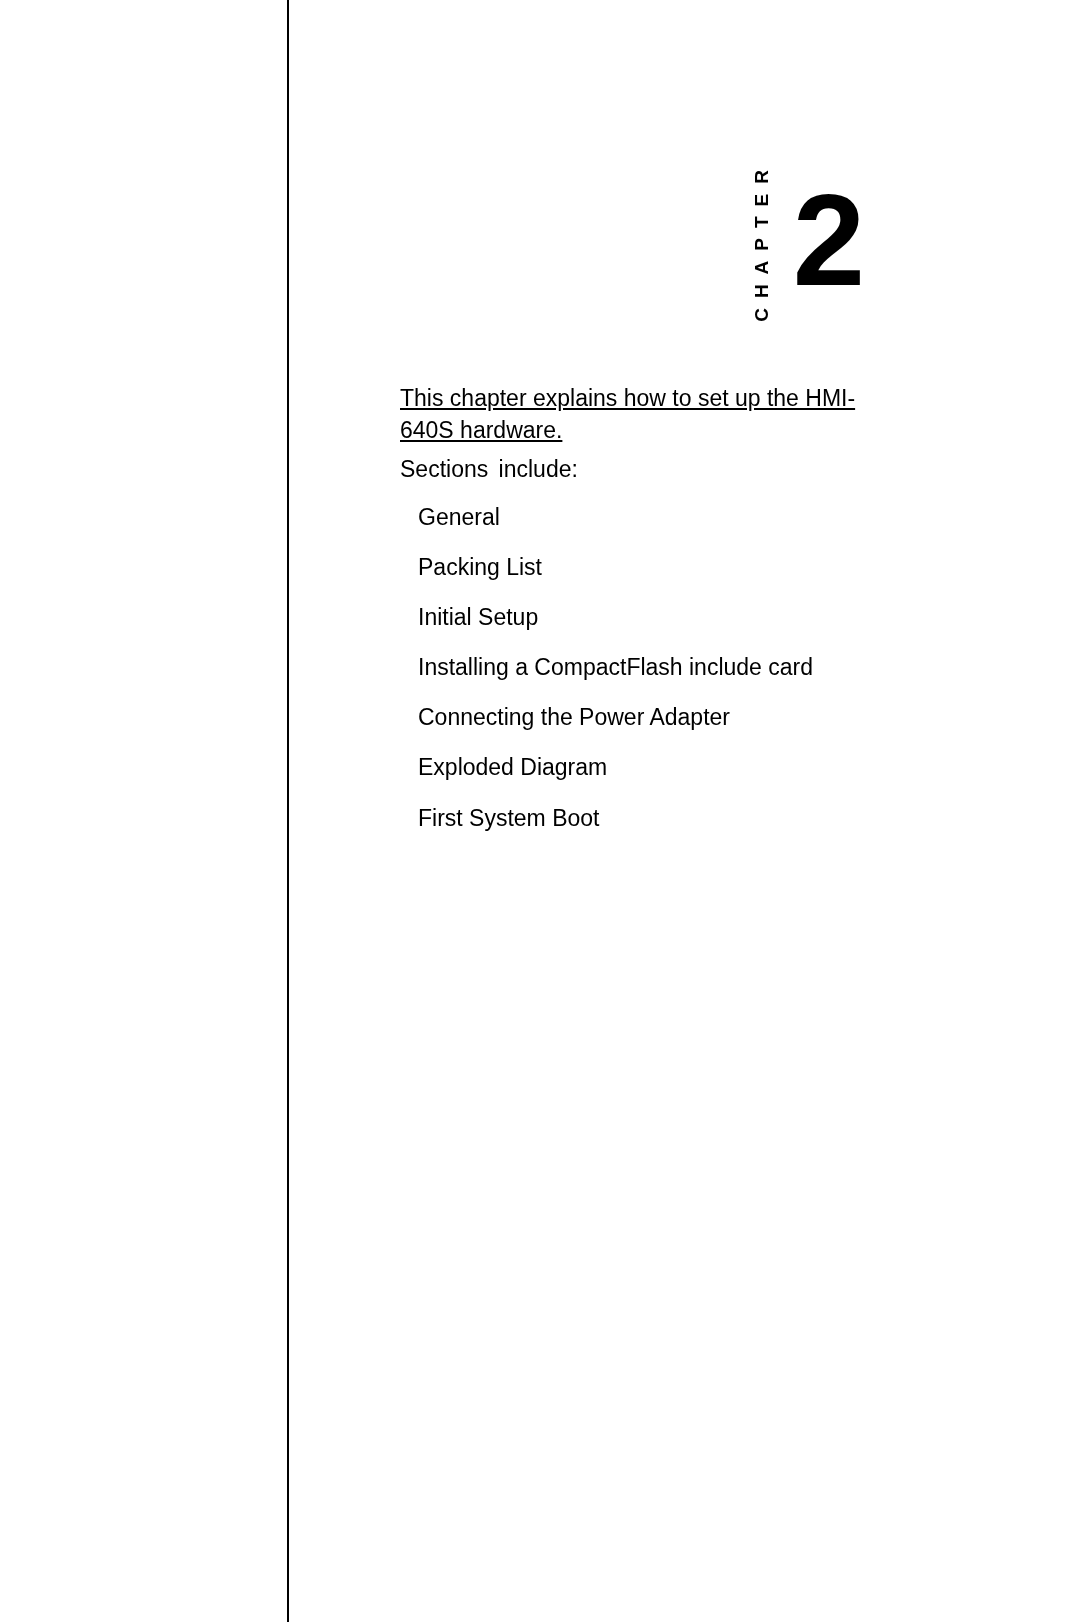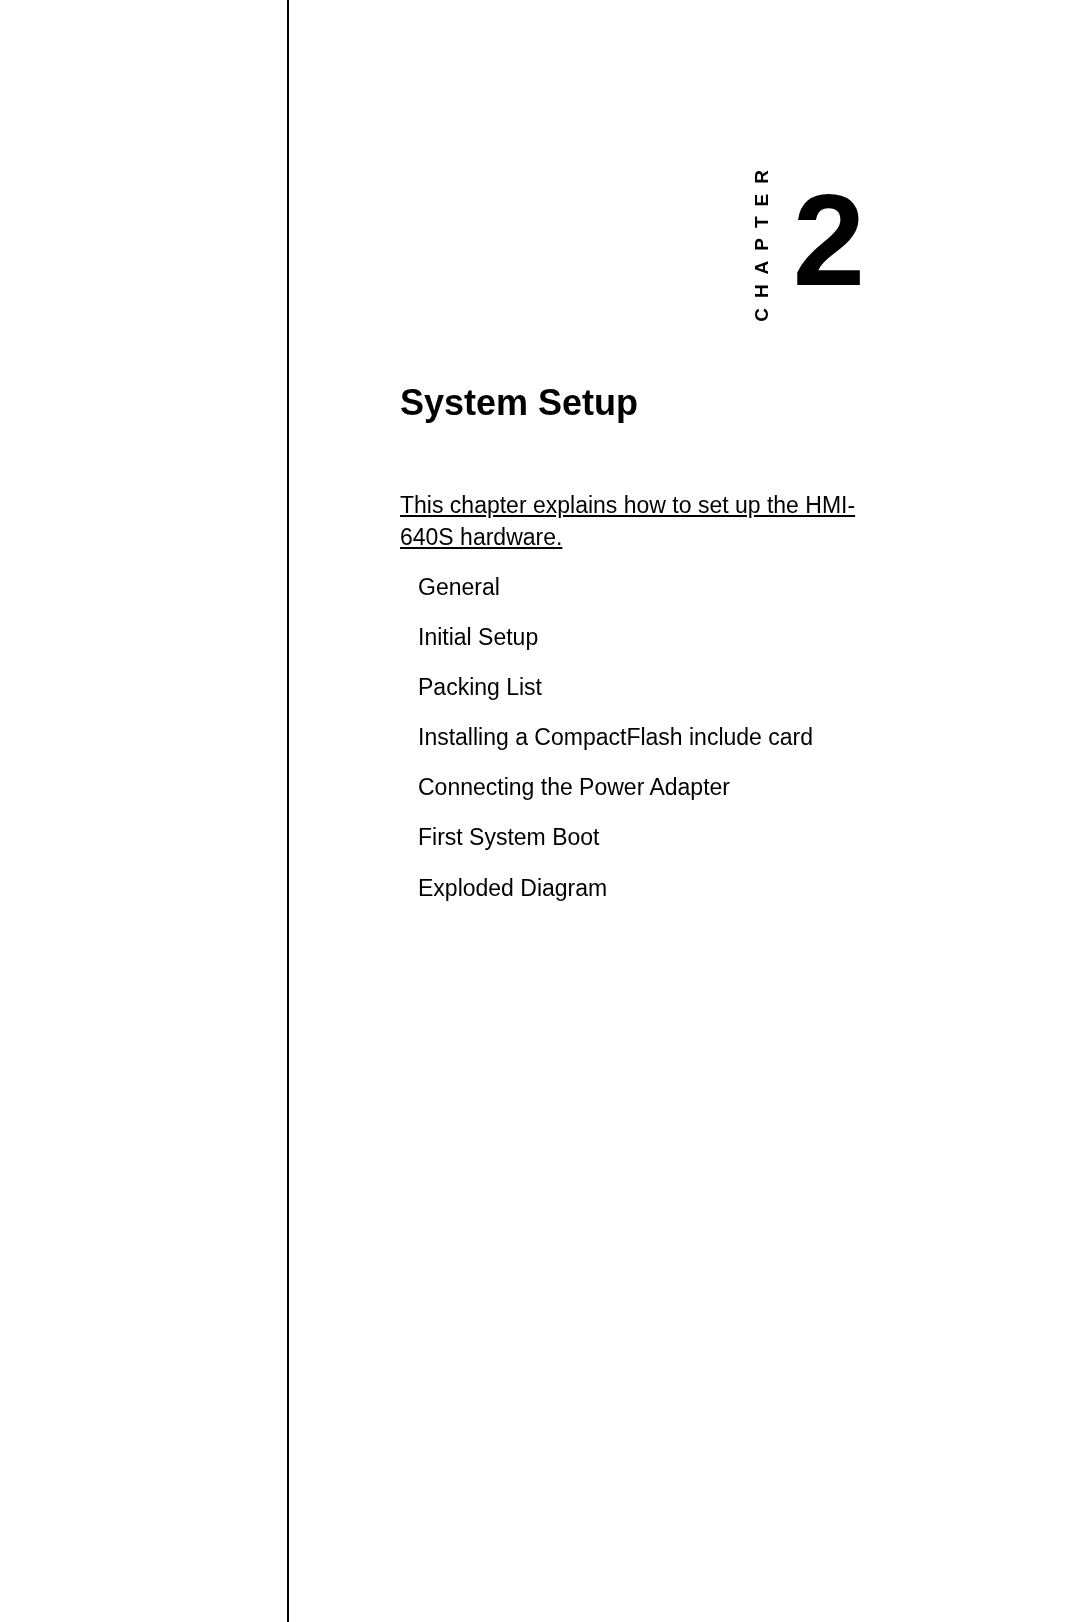--- a/index.html
+++ b/index.html
@@ -84,29 +84,29 @@
 <div class="page">
   <div class="vline"></div>
 
   <div class="content">
 
     <div class="chapter-row">
       <div class="chapter-label">CHAPTER</div>
       <div class="chapter-number">2</div>
     </div>
 
-    <div class="title">System Setup</div>
 
     <div class="intro">This chapter explains how to set up the HMI-640S hardware.</div>
 
+    <div class="sections-label">Sections include:</div>
 
     <div class="sections-list">
       <div class="section-item">General</div>
+      <div class="section-item">Packing List</div>
       <div class="section-item">Initial Setup</div>
-      <div class="section-item">Packing List</div>
       <div class="section-item">Installing a CompactFlash include card</div>
       <div class="section-item">Connecting the Power Adapter</div>
+      <div class="section-item">Exploded Diagram</div>
       <div class="section-item">First System Boot</div>
-      <div class="section-item">Exploded Diagram</div>
     </div>
 
   </div>
 </div>
 
 </body></html>

